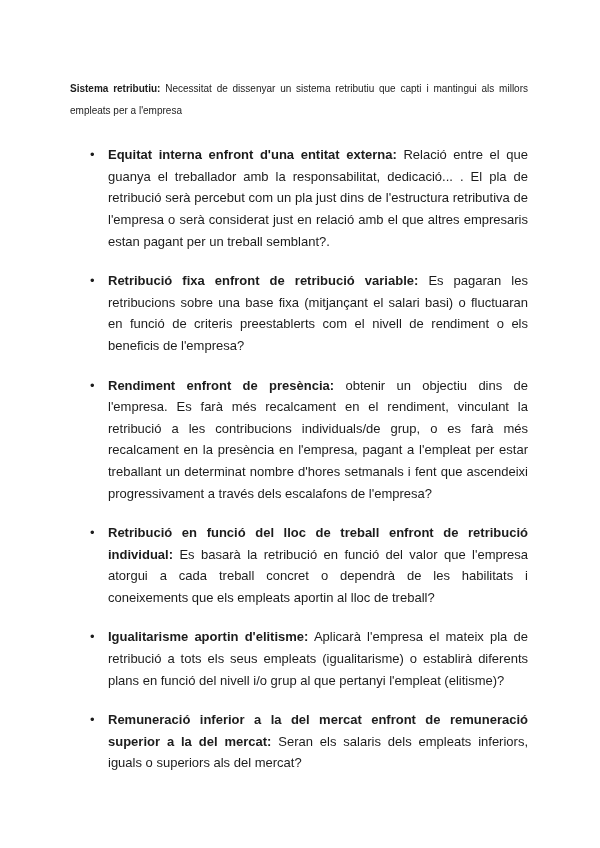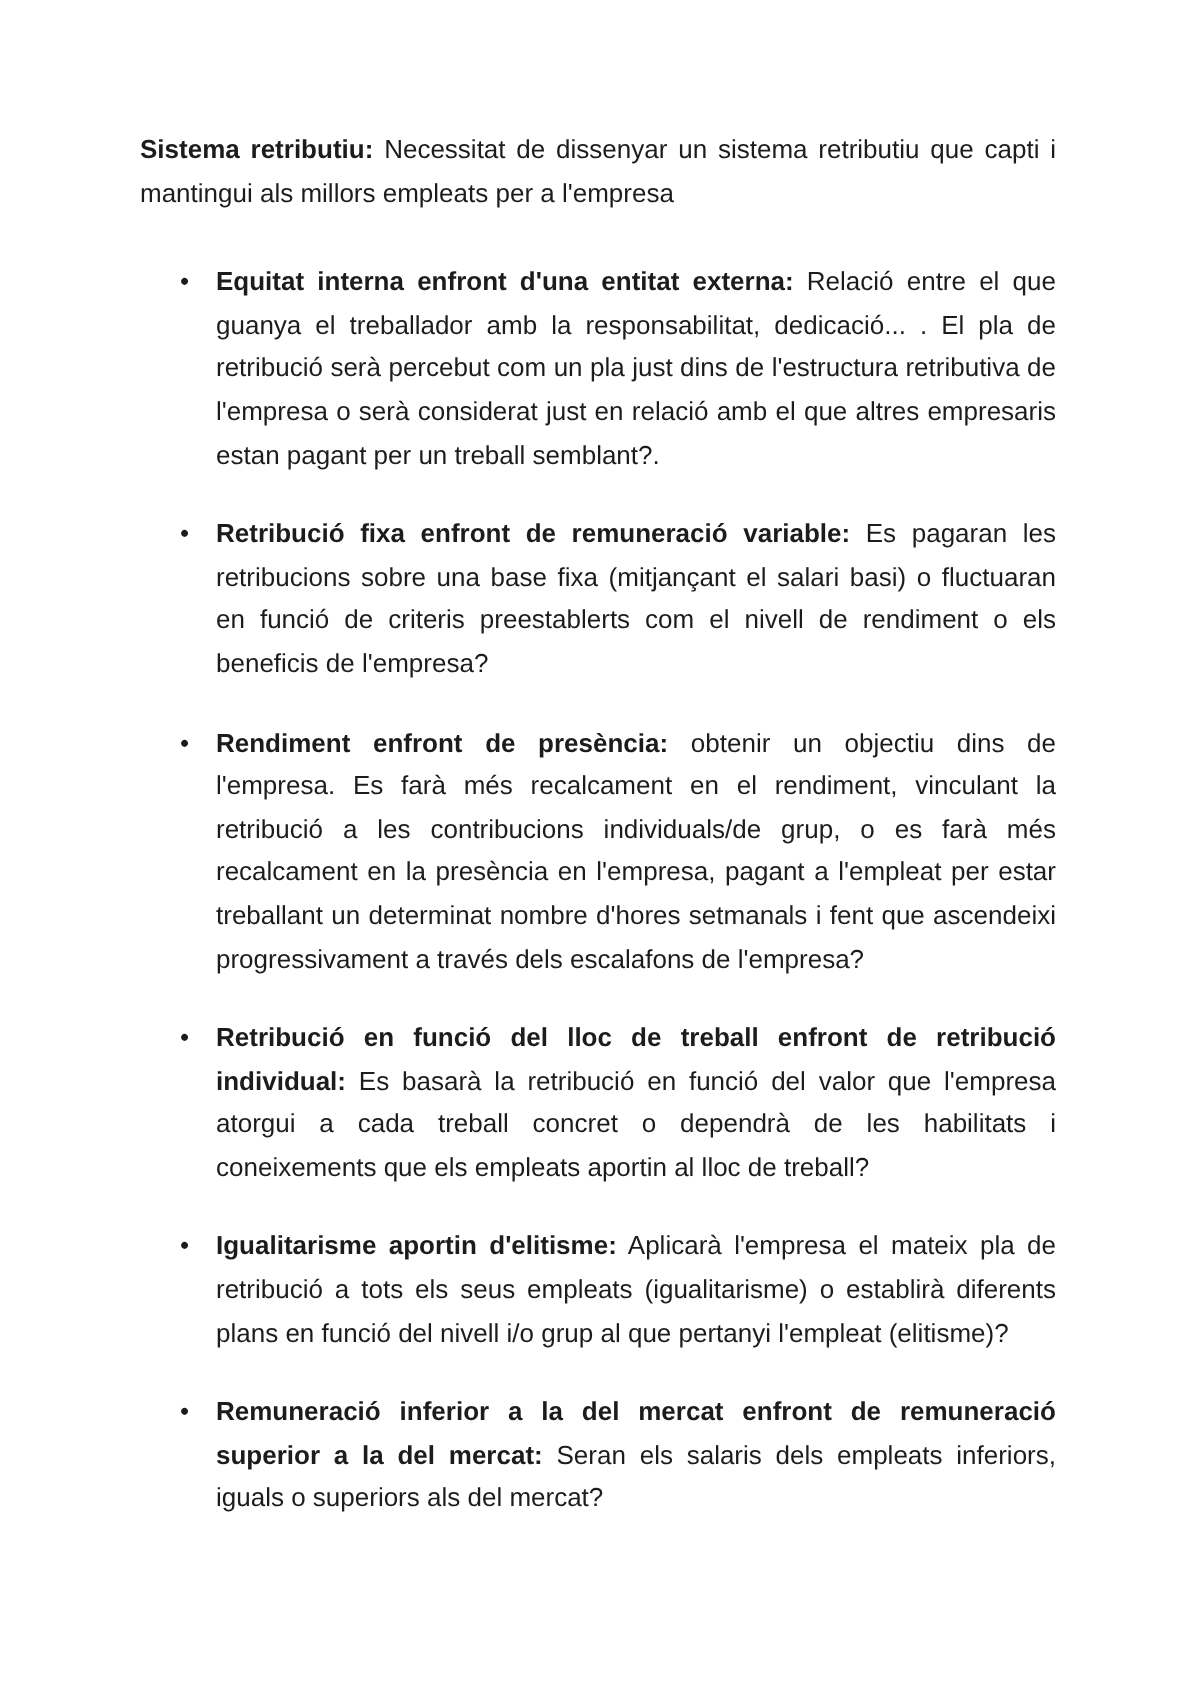--- a/index.html
+++ b/index.html
@@ -15,22 +15,22 @@
     color: #1c1c1c;
   }
   .page {
     box-sizing: border-box;
     width: 600px;
     height: 848px;
     padding: 63px 72px 0 70px;
     background: #ffffff;
   }
   .para {
-    margin: 1px 0 23px 0;
-    font-size: 13px;
+    margin: 15px 0 23px 0;
+    font-size: 10px;
     line-height: 21.6px;
     text-align: justify;
   }
   .lead {
     font-weight: bold;
   }
   ul.bullets {
     list-style: none;
     margin: 0;
     padding: 0;
@@ -55,21 +55,21 @@
 <body>
 
 <div class="page">
 
   <p class="para"><span class="lead">Sistema retributiu:</span> <span>Necessitat de dissenyar un sistema retributiu que capti i mantingui als millors empleats per a l'empresa</span></p>
 
   <ul class="bullets">
 
     <li><span class="marker">•</span><span class="lead">Equitat interna enfront d'una entitat externa:</span> <span>Relació entre el que guanya el treballador amb la responsabilitat, dedicació... . El pla de retribució serà percebut com un pla just dins de l'estructura retributiva de l'empresa o serà considerat just en relació amb el que altres empresaris estan pagant per un treball semblant?.</span></li>
 
-    <li><span class="marker">•</span><span class="lead">Retribució fixa enfront de remuneració variable:</span> <span>Es pagaran les retribucions sobre una base fixa (mitjançant el salari basi) o fluctuaran en funció de criteris preestablerts com el nivell de rendiment o els beneficis de l'empresa?</span></li>
+    <li><span class="marker">•</span><span class="lead">Retribució fixa enfront de retribució variable:</span> <span>Es pagaran les retribucions sobre una base fixa (mitjançant el salari basi) o fluctuaran en funció de criteris preestablerts com el nivell de rendiment o els beneficis de l'empresa?</span></li>
 
     <li><span class="marker">•</span><span class="lead">Rendiment enfront de presència:</span> <span>obtenir un objectiu dins de l'empresa. Es farà més recalcament en el rendiment, vinculant la retribució a les contribucions individuals/de grup, o es farà més recalcament en la presència en l'empresa, pagant a l'empleat per estar treballant un determinat nombre d'hores setmanals i fent que ascendeixi progressivament a través dels escalafons de l'empresa?</span></li>
 
     <li><span class="marker">•</span><span class="lead">Retribució en funció del lloc de treball enfront de retribució individual:</span> <span>Es basarà la retribució en funció del valor que l'empresa atorgui a cada treball concret o dependrà de les habilitats i coneixements que els empleats aportin al lloc de treball?</span></li>
 
     <li><span class="marker">•</span><span class="lead">Igualitarisme aportin d'elitisme:</span> <span>Aplicarà l'empresa el mateix pla de retribució a tots els seus empleats (igualitarisme) o establirà diferents plans en funció del nivell i/o grup al que pertanyi l'empleat (elitisme)?</span></li>
 
     <li><span class="marker">•</span><span class="lead">Remuneració inferior a la del mercat enfront de remuneració superior a la del mercat:</span> <span>Seran els salaris dels empleats inferiors, iguals o superiors als del mercat?</span></li>
 
   </ul>

